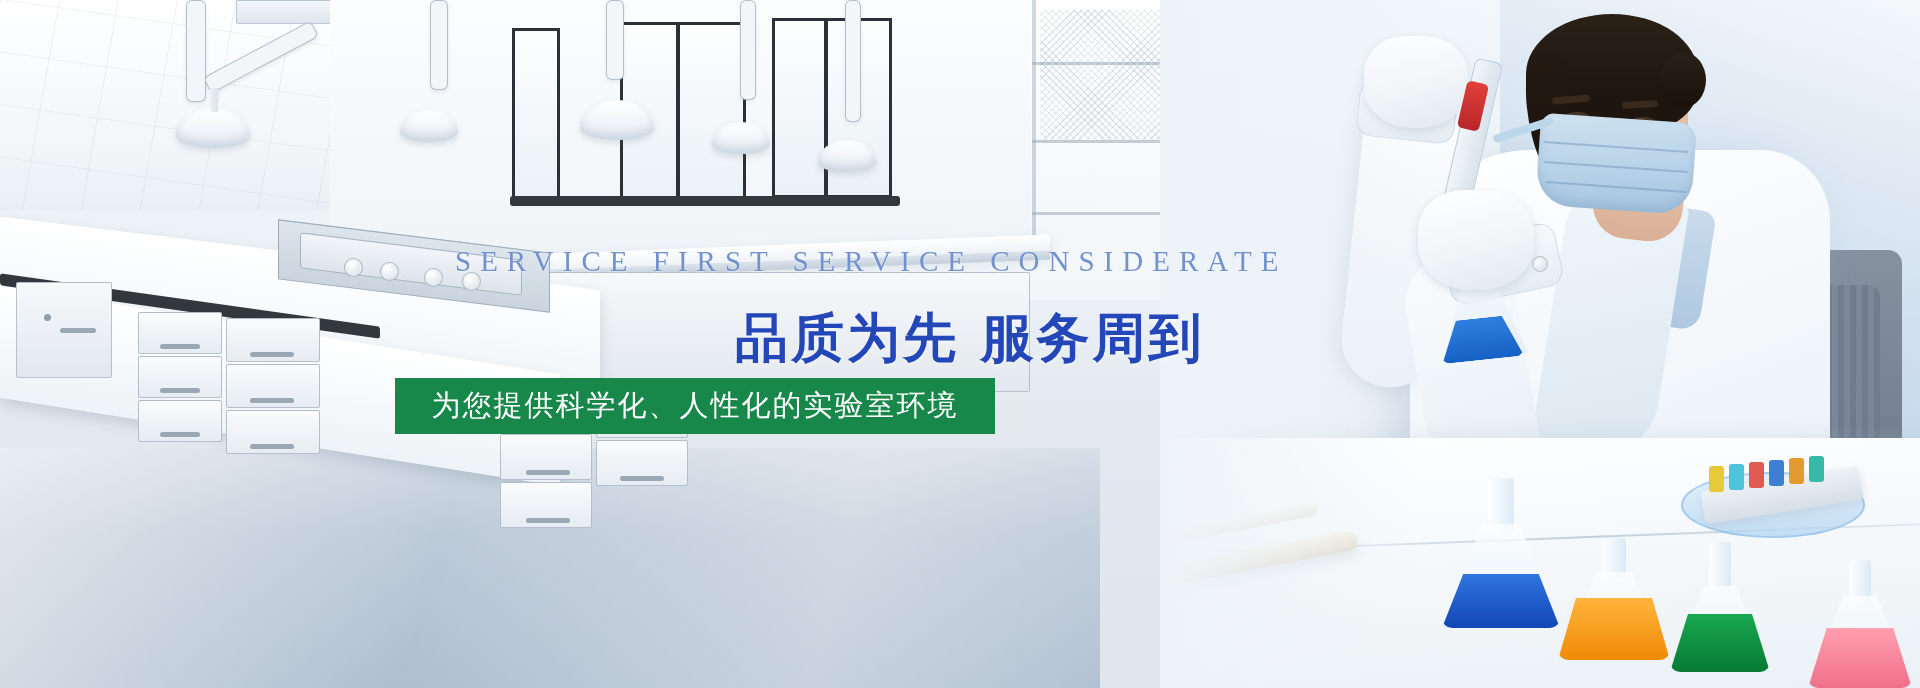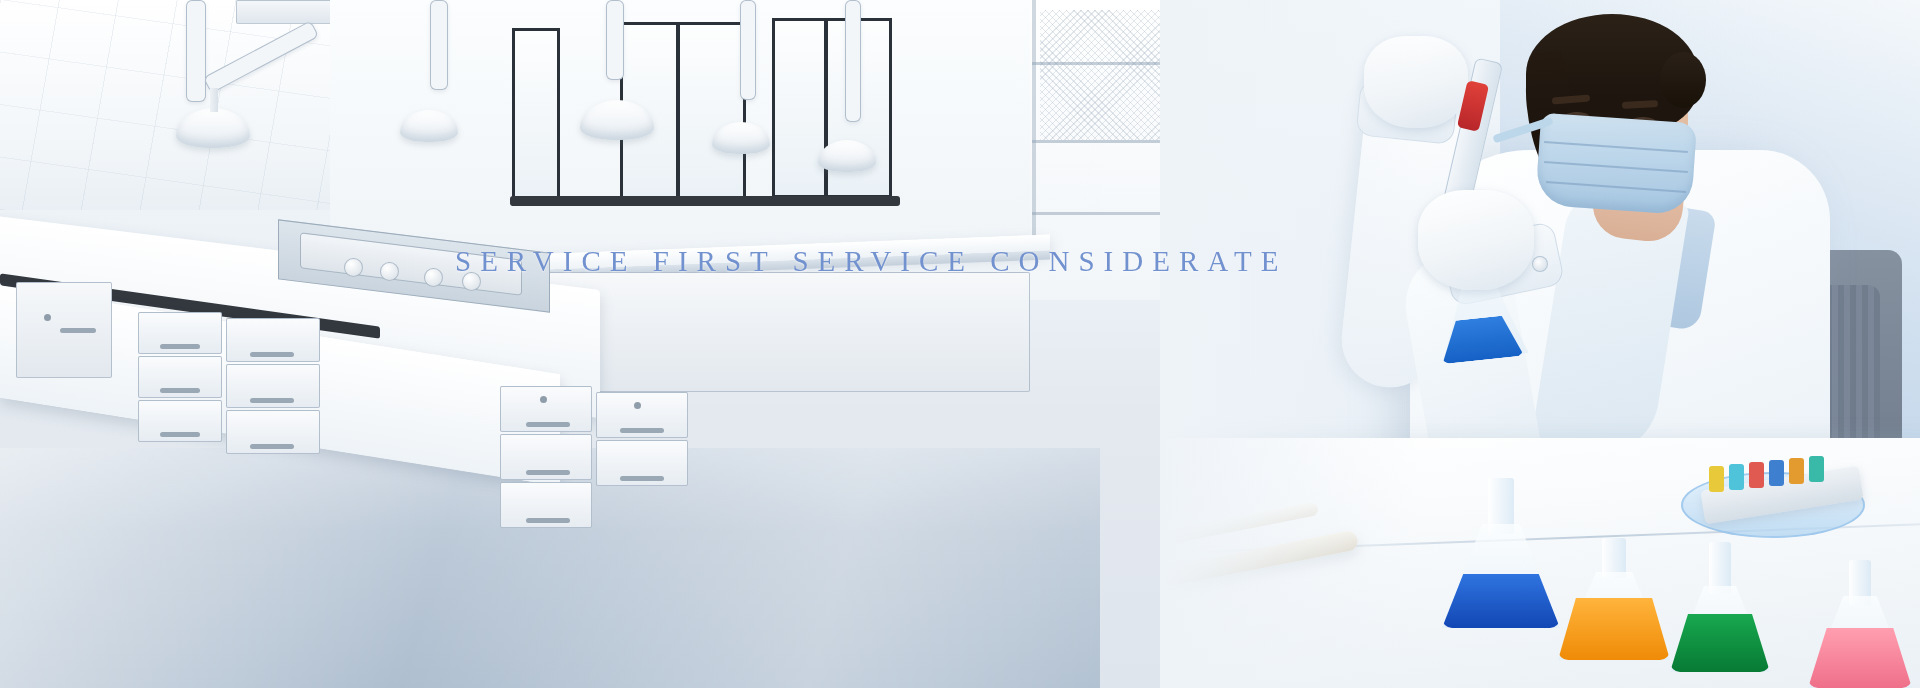--- a/index.html
+++ b/index.html
@@ -373,15 +373,19 @@
     <div class="tube" style="right:156px;bottom:200px;background:#e05a52;"></div>
     <div class="tube" style="right:136px;bottom:202px;background:#3f7fd0;"></div>
     <div class="tube" style="right:116px;bottom:204px;background:#e39a2f;"></div>
     <div class="tube" style="right:96px;bottom:206px;background:#39b9a8;"></div>
 
     <div class="right-fade"></div>
   </div>
 
   <div class="overlay">
     <div class="eng">SERVICE FIRST SERVICE CONSIDERATE</div>
+    <div class="cn-main">品质为先 服务周到</div>
+    <div class="green-bar">
+      <span>为您提供科学化、人性化的实验室环境</span>
+    </div>
   </div>
 
 </div>
 
 </body></html>

